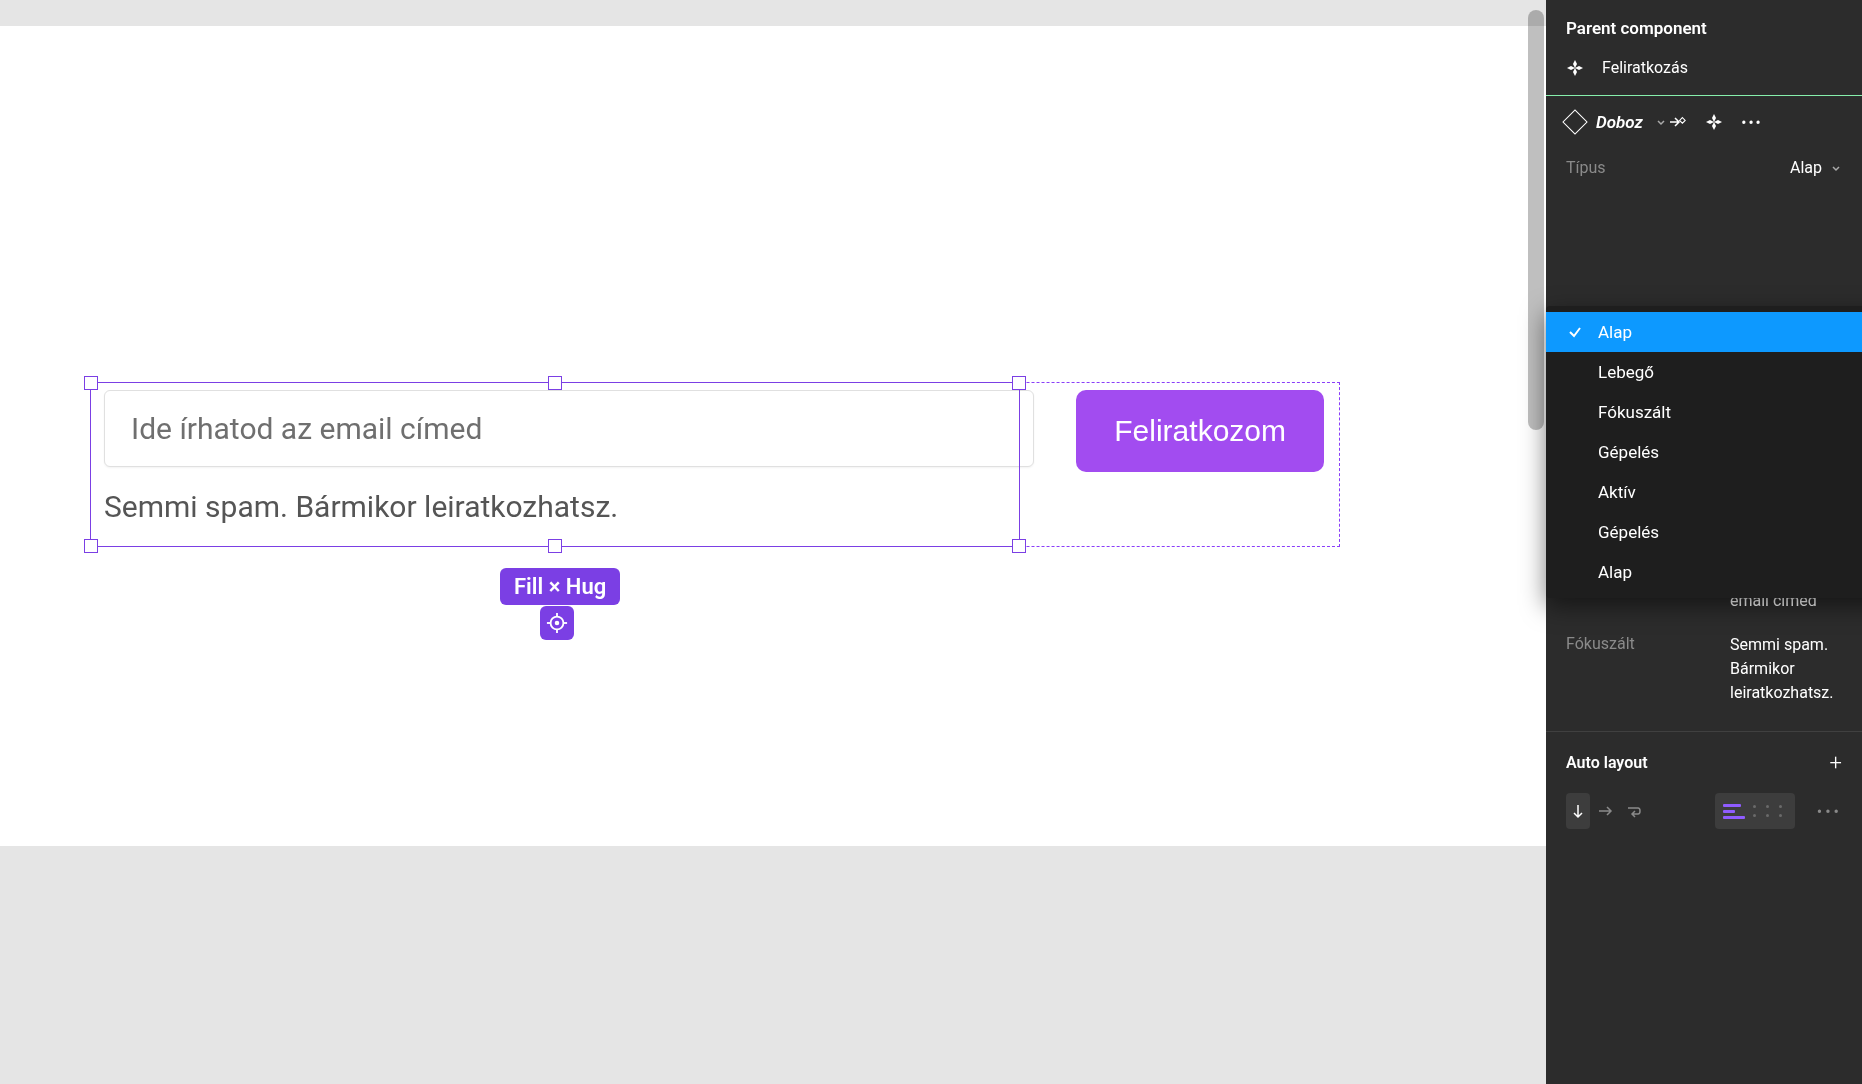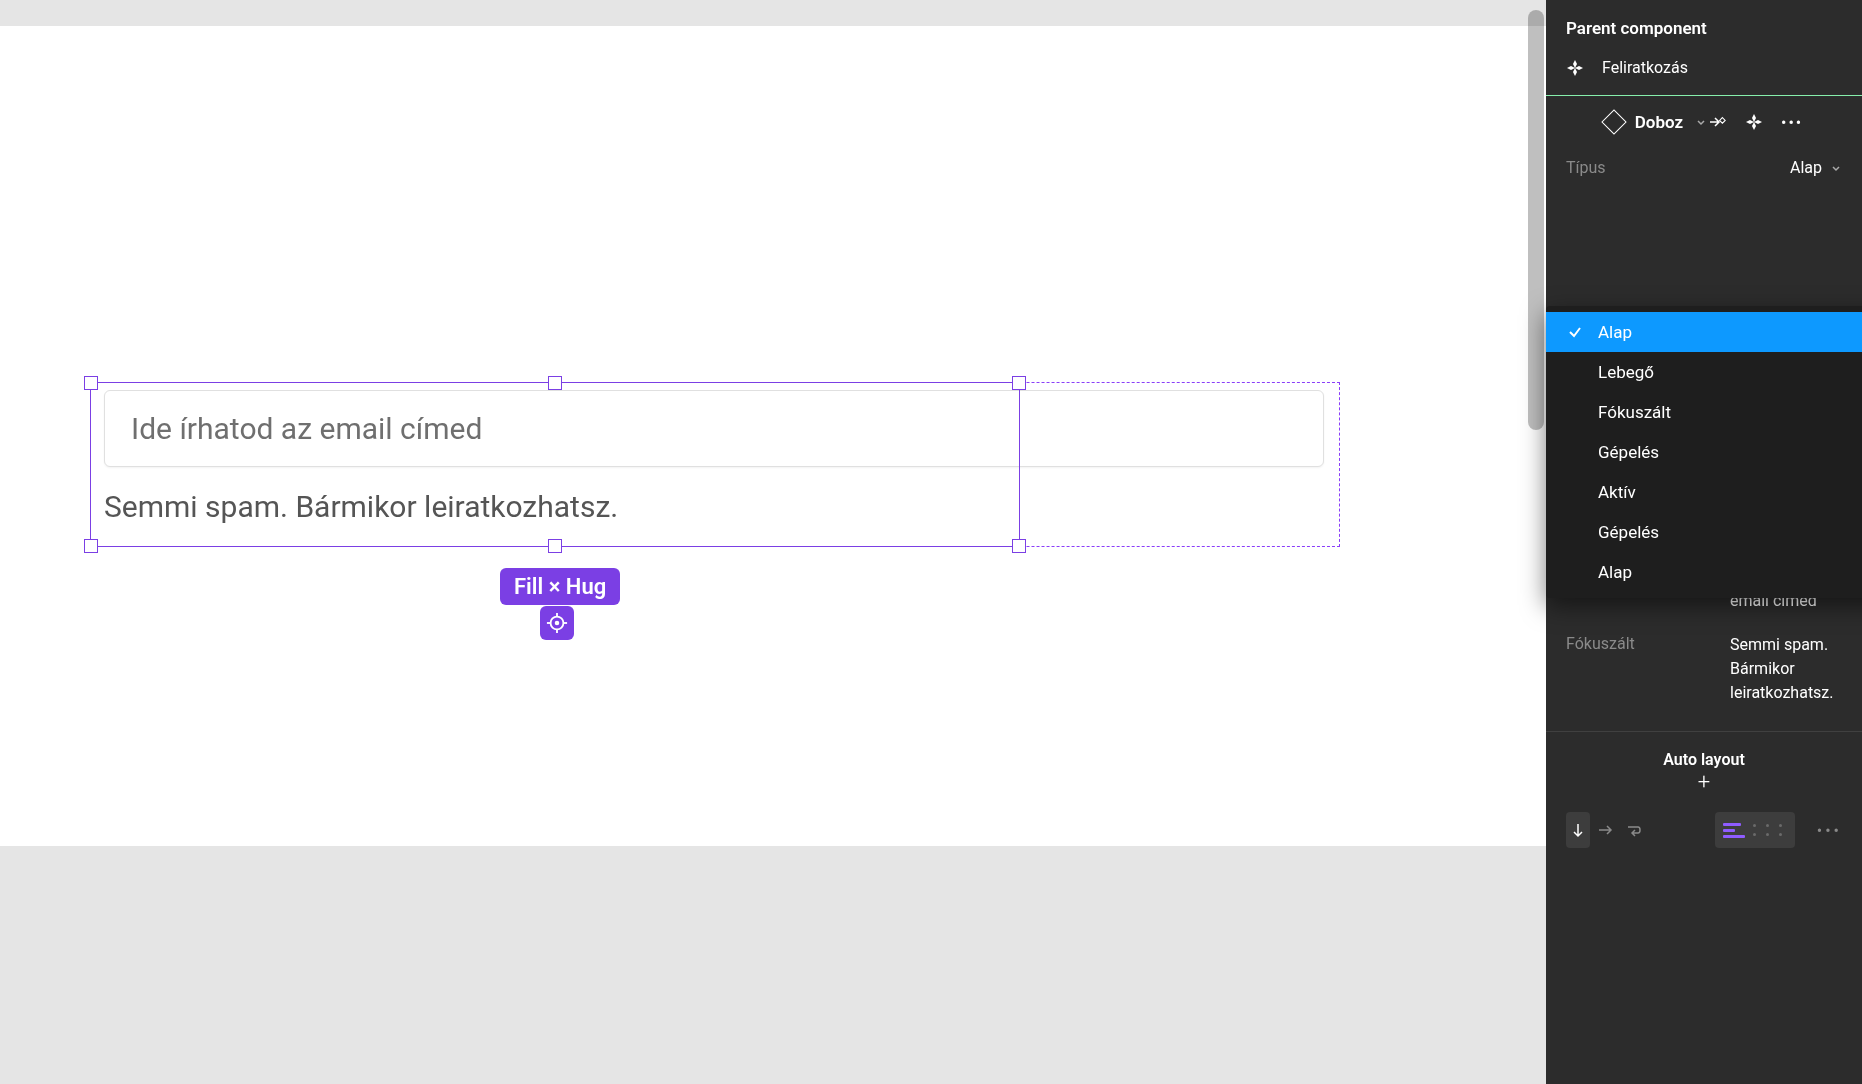--- a/index.html
+++ b/index.html
@@ -30,21 +30,21 @@
     .target-icon { position: absolute; left: 540px; top: 606px; width: 34px; height: 34px; background: #7b3fe4; border-radius: 6px; display: flex; align-items: center; justify-content: center; }
     .target-icon svg { width: 22px; height: 22px; }
 
     
     .right-panel { width: 316px; background: #2c2c2c; color: #d4d4d4; display: flex; flex-direction: column; position: relative; font-size: 16px; }
     .panel-section { padding: 18px 20px; border-bottom: 1px solid #86efac; }
     .panel-title { color: #fff; font-weight: 600; font-size: 17px; margin-bottom: 20px; }
     .parent-comp { display: flex; align-items: center; gap: 18px; }
     .parent-comp-name { color: #fff; font-weight: 400; }
 
-    .component-header { display: flex; align-items: center; justify-content: center; padding: 16px 20px; }
+    .component-header { display: flex; align-items: center; justify-content: flex-start; padding: 16px 20px; font-style: italic; }
     .component-name-wrap { display: flex; align-items: center; gap: 12px; }
     .diamond-icon { width: 18px; height: 18px; transform: rotate(45deg); border: 1.5px solid #fff; }
     .component-name { color: #fff; font-weight: 600; font-size: 17px; }
     .header-actions { display: flex; gap: 18px; align-items: center; }
 
     .prop-row { display: flex; align-items: center; justify-content: space-between; padding: 10px 20px; gap: 14px; }
     .prop-label { color: #8a8a8a; font-size: 16px; }
     .prop-value-wrap { display: flex; align-items: center; gap: 8px; color: #fff; }
 
     
@@ -52,21 +52,21 @@
     .dropdown-item { display: flex; align-items: center; gap: 14px; padding: 10px 14px 10px 20px; color: #fff; font-size: 17px; cursor: pointer; }
     .dropdown-item.selected { background: #0d99ff; }
     .dropdown-check { width: 18px; display: flex; justify-content: center; }
 
     .props-below { margin-top: 368px; padding: 0 20px 16px; border-bottom: 1px solid #404040; }
     .prop-row2 { display: flex; gap: 14px; padding: 10px 0; }
     .prop-label2 { width: 150px; color: #8a8a8a; font-size: 16px; line-height: 1.4; }
     .prop-value2 { flex: 1; color: #fff; font-size: 16px; line-height: 1.5; }
 
     .autolayout-section { padding: 18px 20px; }
-    .autolayout-header { display: flex; justify-content: space-between; align-items: center; margin-bottom: 18px; flex-direction: column; }
+    .autolayout-header { display: flex; justify-content: space-between; align-items: center; margin-bottom: 18px; }
     .autolayout-title { color: #fff; font-weight: 600; }
     .plus-icon { color: #fff; font-size: 22px; font-weight: 300; }
     .autolayout-controls { display: flex; align-items: center; gap: 4px; }
     .al-btn { width: 36px; height: 36px; display: flex; align-items: center; justify-content: center; border-radius: 4px; color: #8a8a8a; }
     .al-btn.active { background: #3d3d3d; color: #fff; }
     .align-grid { margin-left: 66px; width: 88px; height: 36px; background: #3d3d3d; border-radius: 4px; display: flex; align-items: center; padding: 0 8px; gap: 8px; }
     .align-bars { display: flex; flex-direction: column; gap: 3px; }
     .align-bar { height: 3px; background: #8f5cff; border-radius: 1px; }
     .align-dots { width: 34px; display: grid; grid-template-columns: repeat(3, 1fr); gap: 6px; }
     .align-dot { width: 3px; height: 3px; background: #6a6a6a; border-radius: 50%; }
@@ -81,20 +81,21 @@
 
   <div class="canvas-area">
     <div class="canvas-frame"></div>
     <div class="scrollbar-vertical"></div>
 
     <div class="form-row">
       <div class="input-col">
         <div class="text-input">Ide írhatod az email címed</div>
         <div class="helper-text">Semmi spam. Bármikor leiratkozhatsz.</div>
       </div>
+      <button class="submit-btn">Feliratkozom</button>
     </div>
 
     <div class="selection-outer"></div>
     <div class="selection-inner">
       <div class="sel-handle h-tl"></div>
       <div class="sel-handle h-tr"></div>
       <div class="sel-handle h-bl"></div>
       <div class="sel-handle h-br"></div>
       <div class="sel-handle h-mt"></div>
       <div class="sel-handle h-mb"></div>

